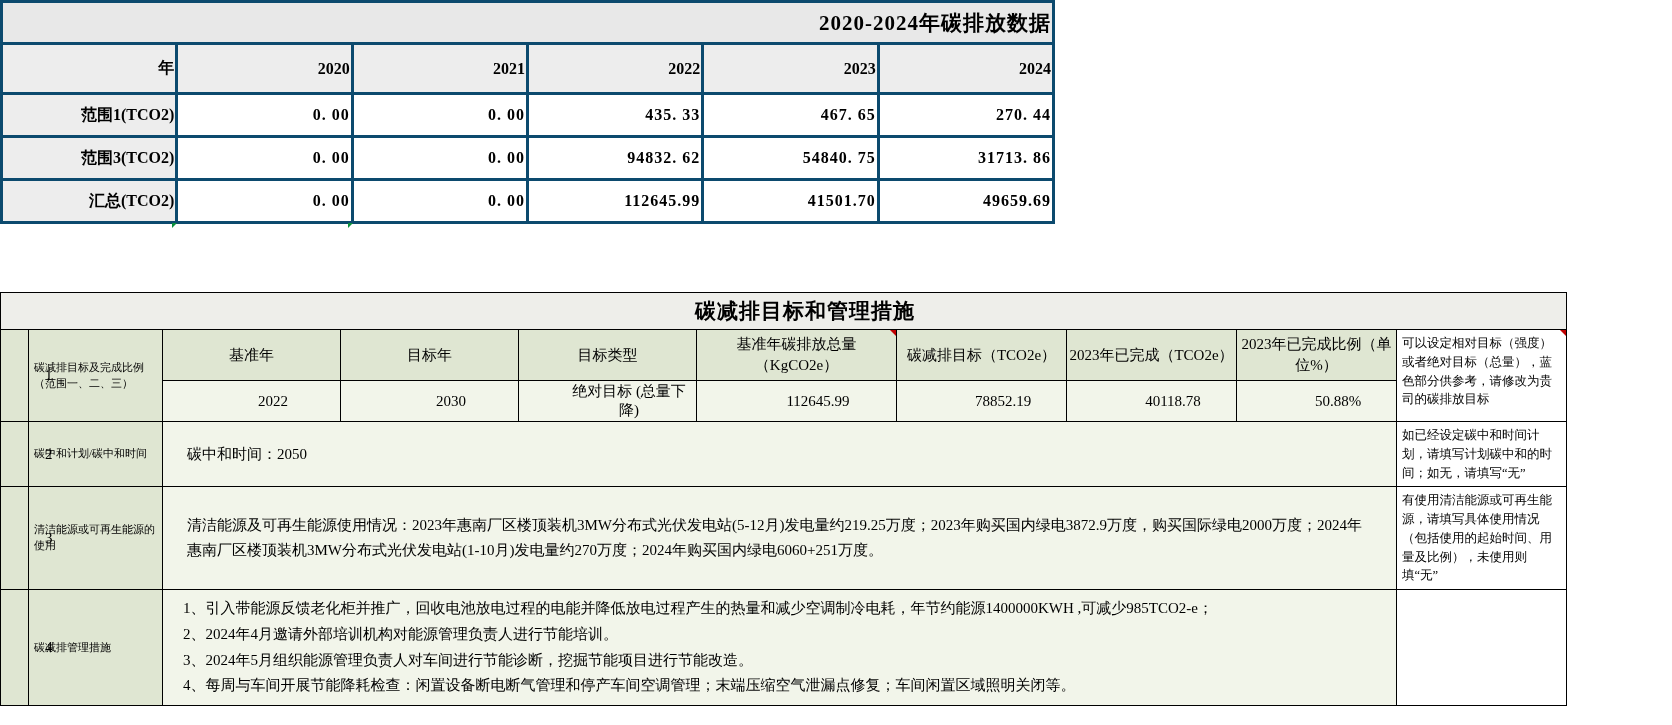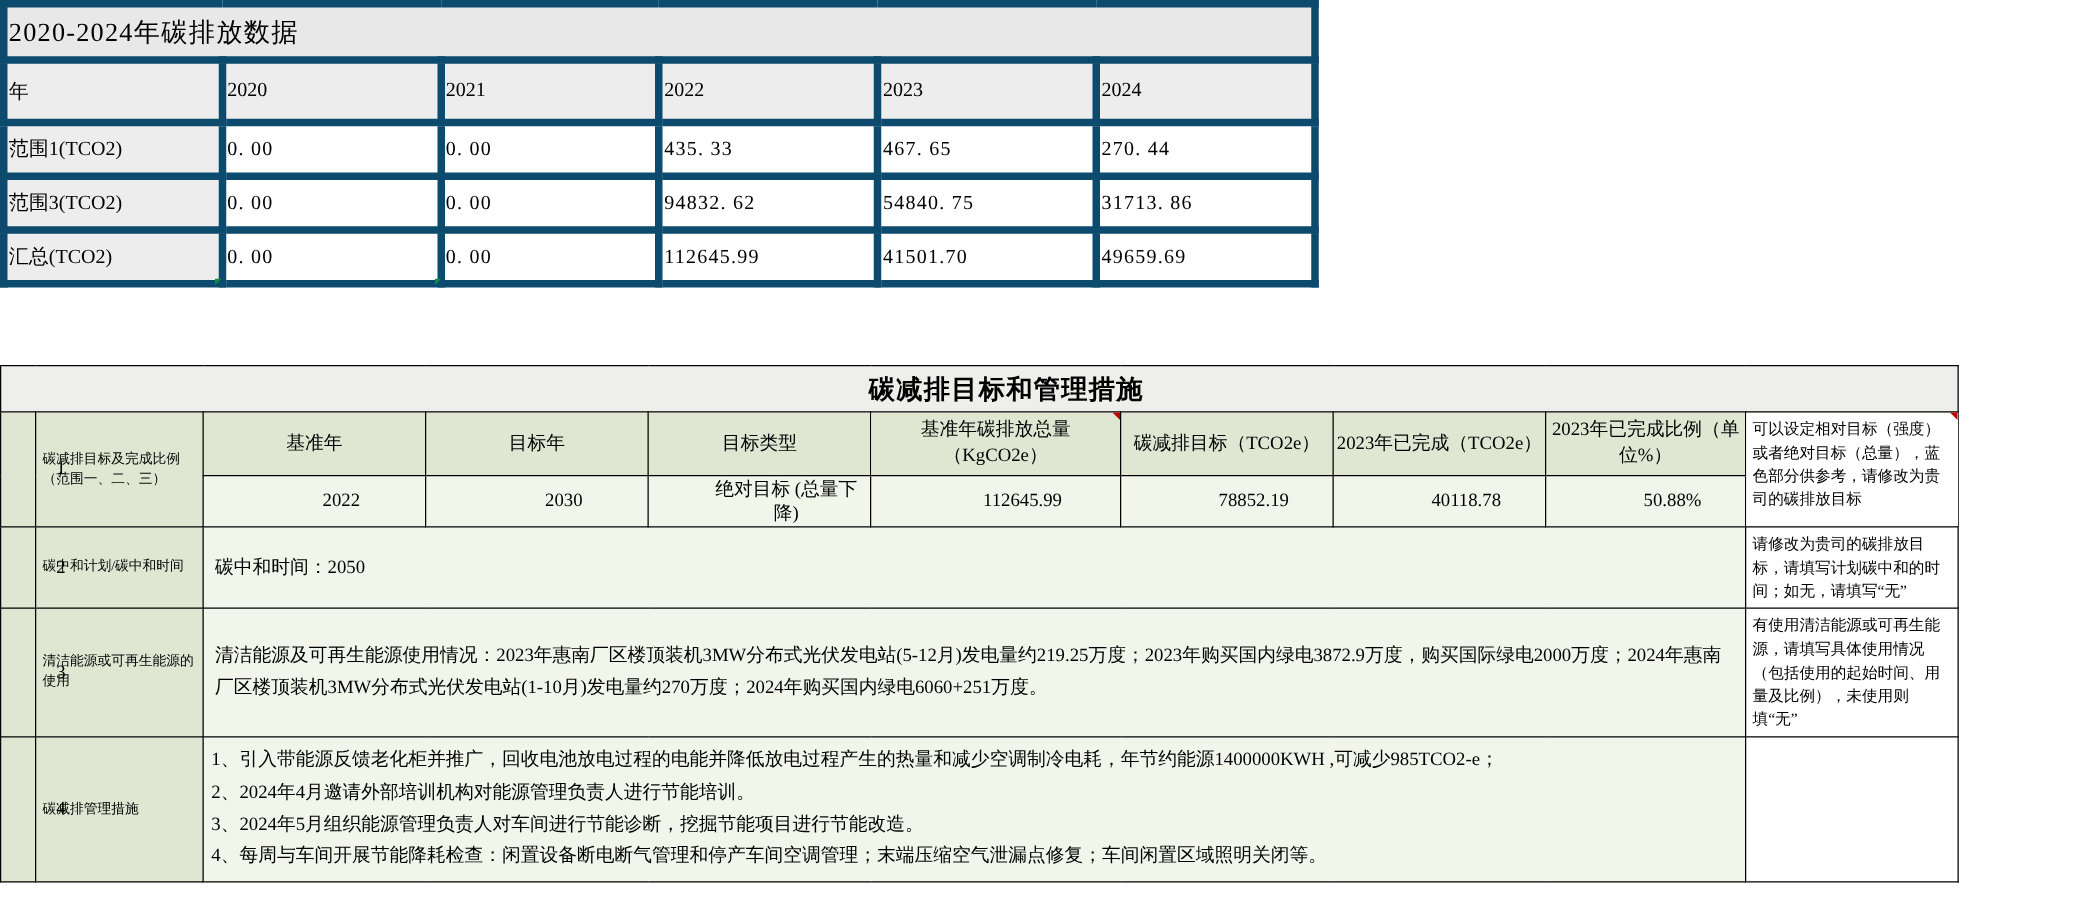--- a/index.html
+++ b/index.html
@@ -27,23 +27,23 @@
     top: 0px;
     width: 1055px;
   }
   table.emis {
     border-collapse: collapse;
     table-layout: fixed;
     width: 1055px;
     background: #ffffff;
   }
   table.emis td, table.emis th {
-    border: 6px solid #0c4a6e;
-    font-weight: normal;
-    text-align: left;
+    border: 3px solid #0c4a6e;
+    font-weight: bold;
+    text-align: right;
     vertical-align: middle;
     font-size: 16px;
     font-family: "Liberation Serif", serif;
   }
   table.emis .title-cell {
     background: #e8e8e8;
     height: 37px;
     font-size: 21px;
     letter-spacing: 1px;
     font-family: "Liberation Serif", serif;
@@ -140,27 +140,27 @@
   table.goal td.note {
     background: #ffffff;
     width: 170px;
     font-size: 12.5px;
     line-height: 1.5;
     padding: 4px 5px;
     vertical-align: top;
   }
   table.goal td.body {
     background: #f2f5ea;
-    padding: 8px 9px;
+    padding: 8px 24px;
     line-height: 1.65;
     font-size: 15px;
     vertical-align: middle;
   }
   table.goal td.body.multi {
-    padding: 6px 6px;
+    padding: 6px 20px;
     line-height: 1.72;
   }
   .gc1 { width: 28px; }
   .gc2 { width: 134px; }
   .gc3 { width: 178px; }
   .gc4 { width: 178px; }
   .gc5 { width: 178px; }
   .gc6 { width: 200px; }
   .gc7 { width: 170px; }
   .gc8 { width: 170px; }
@@ -267,21 +267,21 @@
           <td class="sub-v">112645.99</td>
           <td class="sub-v">78852.19</td>
           <td class="sub-v">40118.78</td>
           <td class="sub-v">50.88%</td>
         </tr>
 
         <tr style="height:56px;">
           <td class="idx">2</td>
           <td class="rowname">碳中和计划/碳中和时间</td>
           <td class="body" colspan="7">碳中和时间：2050</td>
-          <td class="note">请修改为贵司的碳排放目标，请填写计划碳中和的时间；如无，请填写“无”</td>
+          <td class="note">如已经设定碳中和时间计划，请填写计划碳中和的时间；如无，请填写“无”</td>
         </tr>
 
         <tr style="height:76px;">
           <td class="idx">3</td>
           <td class="rowname">清洁能源或可再生能源的使用</td>
           <td class="body" colspan="7">清洁能源及可再生能源使用情况：2023年惠南厂区楼顶装机3MW分布式光伏发电站(5-12月)发电量约219.25万度；2023年购买国内绿电3872.9万度，购买国际绿电2000万度；2024年惠南厂区楼顶装机3MW分布式光伏发电站(1-10月)发电量约270万度；2024年购买国内绿电6060+251万度。</td>
           <td class="note">有使用清洁能源或可再生能源，请填写具体使用情况（包括使用的起始时间、用量及比例），未使用则填“无”</td>
         </tr>
 
         <tr style="height:100px;">

